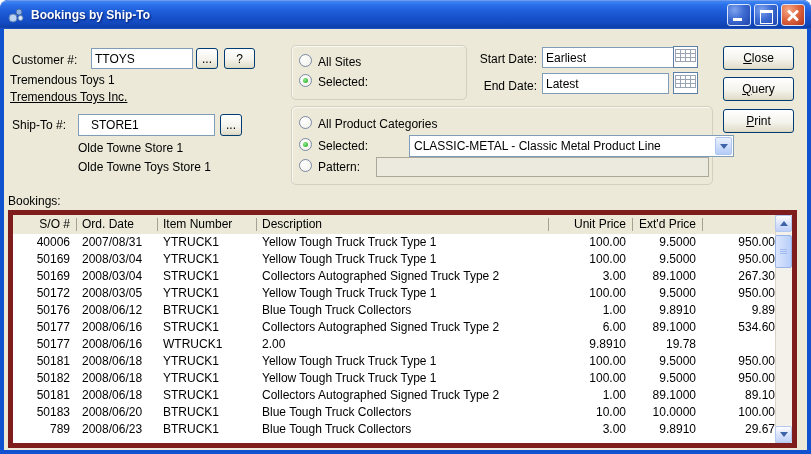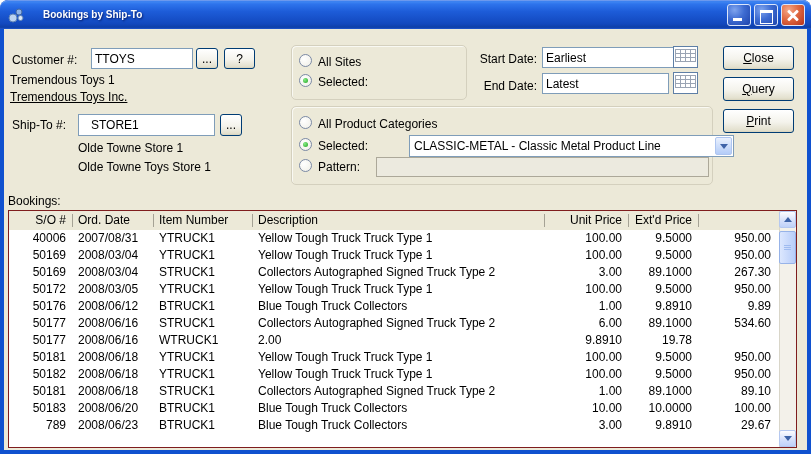--- a/index.html
+++ b/index.html
@@ -15,21 +15,21 @@
 
   
   .titlebar {
     position:absolute; left:0; top:0; width:811px; height:29px;
     border-radius:8px 8px 0 0;
     background:linear-gradient(180deg,#2664E2 0%,#3F86F2 6%,#2E74EC 14%,#1D5CD8 40%,#1248BE 82%,#0E3FA8 94%,#2057CE 100%);
     display:flex; align-items:center; padding-left:7px;
     box-shadow: inset 0 1px 0 rgba(255,255,255,.3);
   }
   .title {
-    color:#fff; font-weight:bold; font-size:10px; margin-left:18px; flex:1;
+    color:#fff; font-weight:bold; font-size:12px; margin-left:6px; flex:1;
     text-shadow:1px 1px 2px rgba(0,20,90,.85); white-space:nowrap;
   }
   .winbtns { display:flex; gap:3px; margin-right:6px; }
   .winbtn { width:24px; height:22px; border:1px solid #DCE6FA; border-radius:3px; position:relative; }
   .winbtn.minb,.winbtn.maxb { background:radial-gradient(circle at 30% 25%, #7FA4EE 0%, #3E6CD2 45%, #1E44AC 100%); }
   .winbtn.closeb { background:radial-gradient(circle at 30% 25%, #F5A888 0%, #E06A43 45%, #B5321A 100%); }
   .minb::after { content:''; position:absolute; left:5px; bottom:4px; width:9px; height:3px; background:#fff; }
   .maxb::after { content:''; position:absolute; left:5px; top:5px; width:11px; height:10px; border:1px solid #fff; border-top:3px solid #fff; }
   .closeb::before,.closeb::after { content:''; position:absolute; left:4px; top:9px; width:14px; height:3px; background:#fff; border-radius:1px; }
   .closeb::before { transform:rotate(45deg); }
@@ -84,21 +84,21 @@
 
   .calbtn { position:absolute; width:25px; height:22px; border:1px solid #5E7FA6; background:#fff; padding:1px; }
   .calbtn .caltop { height:6px; background:linear-gradient(90deg,#2E64C8,#6FA0E8); }
   .calbtn .calgrid {
     height:13px; margin-top:1px;
     background-image:repeating-linear-gradient(90deg,#9AA4B4 0 1px,transparent 1px 5px),
                      repeating-linear-gradient(180deg,#9AA4B4 0 1px,transparent 1px 4px);
   }
 
   
-  .table { position:absolute; left:4px; top:181px; width:789px; height:238px; border:1px solid #7f1d1d; background:#fff; }
+  .table { position:absolute; left:4px; top:181px; width:789px; height:238px; border:5px solid #7f1d1d; background:#fff; }
   .thead {
     position:absolute; left:0; top:0; right:17px; height:19px; background:#ECE9D8;
     display:grid; grid-template-columns:64px 81px 99px 292px 84px 70px 79px;
   }
   .hcell { position:relative; line-height:19px; font-size:12px; white-space:nowrap; overflow:hidden; }
   .hcell::after { content:''; position:absolute; right:0; top:3px; bottom:3px; width:1px; background:#A5A295; }
   .tbody { position:absolute; left:0; top:19px; right:17px; bottom:0; overflow:hidden; background:#fff; }
   .trow { display:grid; grid-template-columns:64px 81px 99px 292px 84px 70px 79px; height:17px; }
   .cell { line-height:17px; font-size:12px; white-space:nowrap; overflow:hidden; }
   .hcell:nth-child(1),.cell:nth-child(1),

